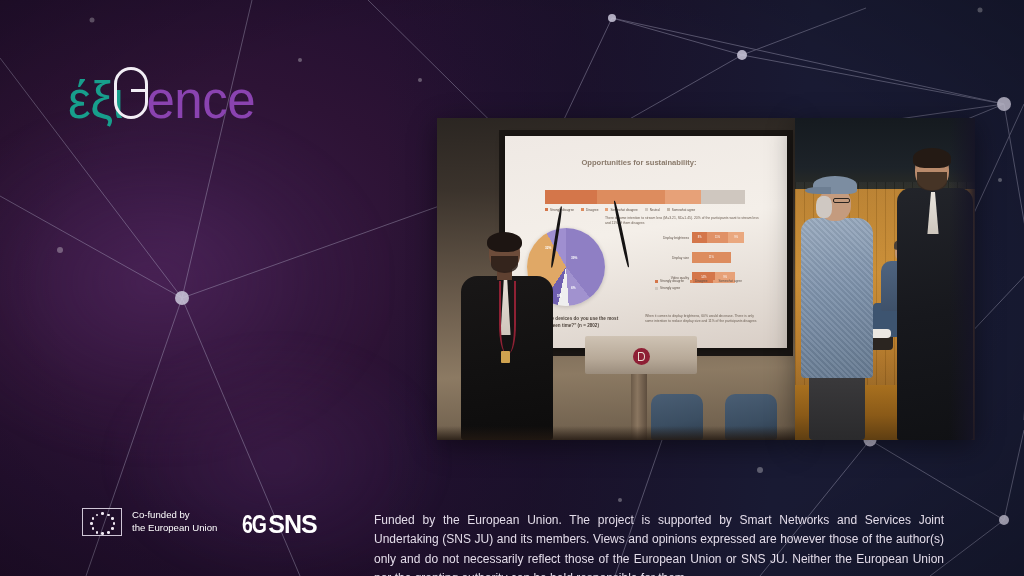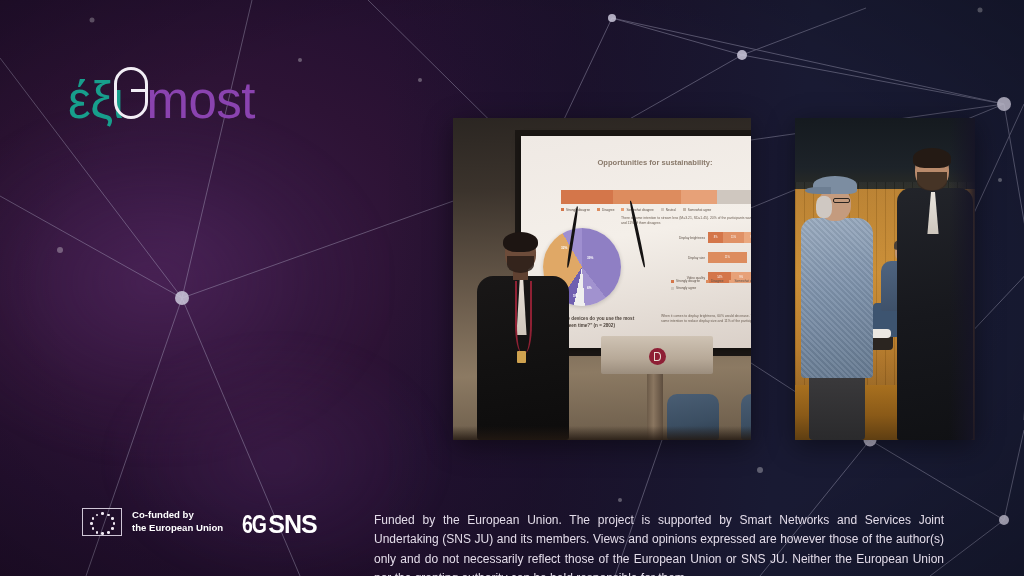--- a/index.html
+++ b/index.html
@@ -106,22 +106,22 @@
     position: absolute;
     left: 437px; top: 118px;
     width: 538px; height: 322px;
   }
   .photo {
     position: absolute;
     overflow: hidden;
     box-shadow: 0 6px 26px rgba(0,0,0,0.45);
   }
   .photo-left {
-    left: 16px; top: 0;
-    width: 298px; height: 322px;
+    left: 0; top: 0;
+    width: 358px; height: 322px;
   }
   .photo-right {
     left: 358px; top: 0;
     width: 180px; height: 322px;
   }
 
   
   .room-bg {
     position: absolute; inset: 0;
     background: linear-gradient(178deg, #2b2622 0%, #3b332c 22%, #6b5c4c 55%, #8c7a63 78%, #6a5b49 100%);
@@ -426,21 +426,21 @@
   }
   .eu-star {
     position: absolute;
     width: 2.6px; height: 2.6px;
     background: #efe8f2;
     border-radius: 50%;
   }
   .eu-text {
     color: #ffffff;
     font-size: 9.6px;
-    font-weight: 700;
+    font-weight: 400;
     line-height: 1.35;
     white-space: nowrap;
   }
   .sns-logo {
     position: absolute; left: 242px; top: 510px;
     display: flex; align-items: baseline;
     color: #ffffff;
   }
   .sns-6g {
     font-size: 25px; font-weight: 700;
@@ -507,21 +507,21 @@
       <circle cx="1000" cy="180" r="2"></circle>
       <circle cx="420" cy="80" r="2"></circle>
     </g>
   </svg>
   <div class="bg-vig"></div>
 
   <div class="logo">
     <div class="logo-text">
       <span class="logo-teal">έξι</span>
       <span class="logo-g"></span>
-      <span class="logo-purple">most</span>
+      <span class="logo-purple">ence</span>
     </div>
   </div>
 
 
   <div class="collage">
 
     <div class="photo photo-left">
       <div class="room-bg"></div>
       <div class="screen-frame"></div>
       <div class="screen">

